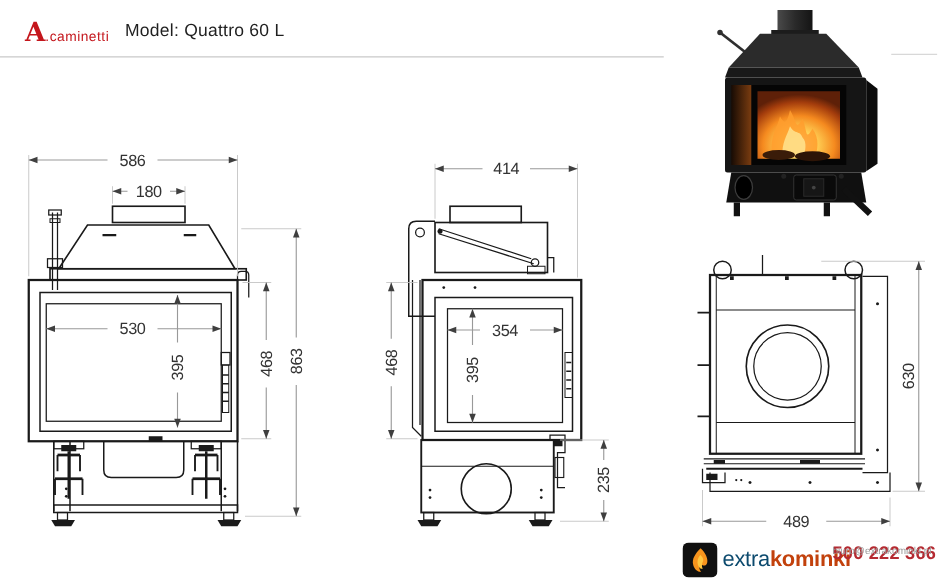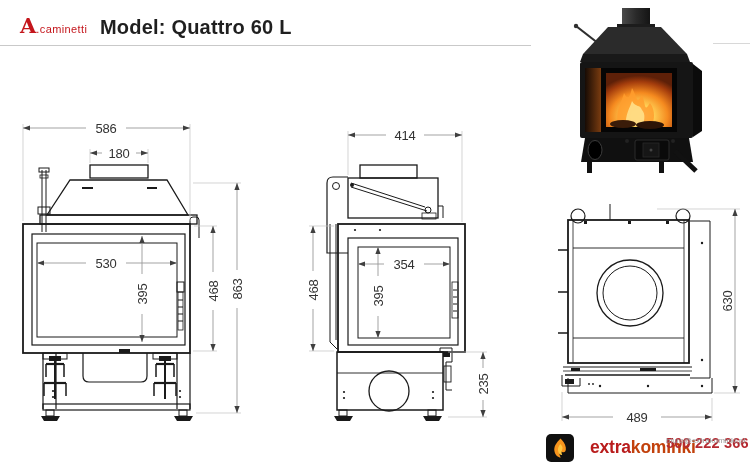--- a/index.html
+++ b/index.html
@@ -2,31 +2,31 @@
 <html><head>
 <meta charset="utf-8">
 <style>
   html,body{margin:0;padding:0;background:#fff;}
   #page{position:relative;width:750px;height:464px;background:#fff;overflow:hidden;
         font-family:"Liberation Sans", sans-serif;}
   
   .logo{position:absolute;left:20px;top:15px;display:flex;align-items:baseline;color:#c4161c;}
   .logo .a{font-size:21px;font-weight:700;font-family:"DejaVu Serif",serif;line-height:22px;}
   .logo .rest{font-size:11px;font-weight:400;letter-spacing:.4px;}
-  .title{position:absolute;left:100px;top:16px;font-size:20px;font-weight:700;color:#1f1f1f;letter-spacing:.2px;}
+  .title{position:absolute;left:100px;top:16px;font-size:14px;font-weight:400;color:#1f1f1f;letter-spacing:.2px;}
   .hrule{position:absolute;height:1px;background:#c9c9c9;}
   .hrule.main{left:0;top:45px;width:531px;}
   .hrule.right{left:713px;top:43px;width:37px;background:#d8d8d8;}
   
   svg{position:absolute;}
   svg text.dim{font-family:"Liberation Sans",sans-serif;font-size:13px;fill:#333;letter-spacing:-.3px;}
   .draw{stroke:#1a1a1a;fill:none;}
   
   .brand{position:absolute;left:578px;top:437px;font-size:17.5px;letter-spacing:-.2px;color:#111;}
-  .brand .pre{font-weight:700;color:#b91c1c;margin-left:12px;}
+  .brand .pre{font-weight:400;color:#0c4a6e;}
   .brand .suf{font-weight:700;color:#c2410c;}
   .phone{position:absolute;left:666px;top:435px;font-size:14.5px;font-weight:700;color:#b52a31;letter-spacing:.2px;text-align:center;}
   .email{position:absolute;left:666px;top:436px;font-size:8px;color:#9a9a9a;}
 </style>
 </head>
 <body>
 
 <div id="page">
 
   <div class="logo">

